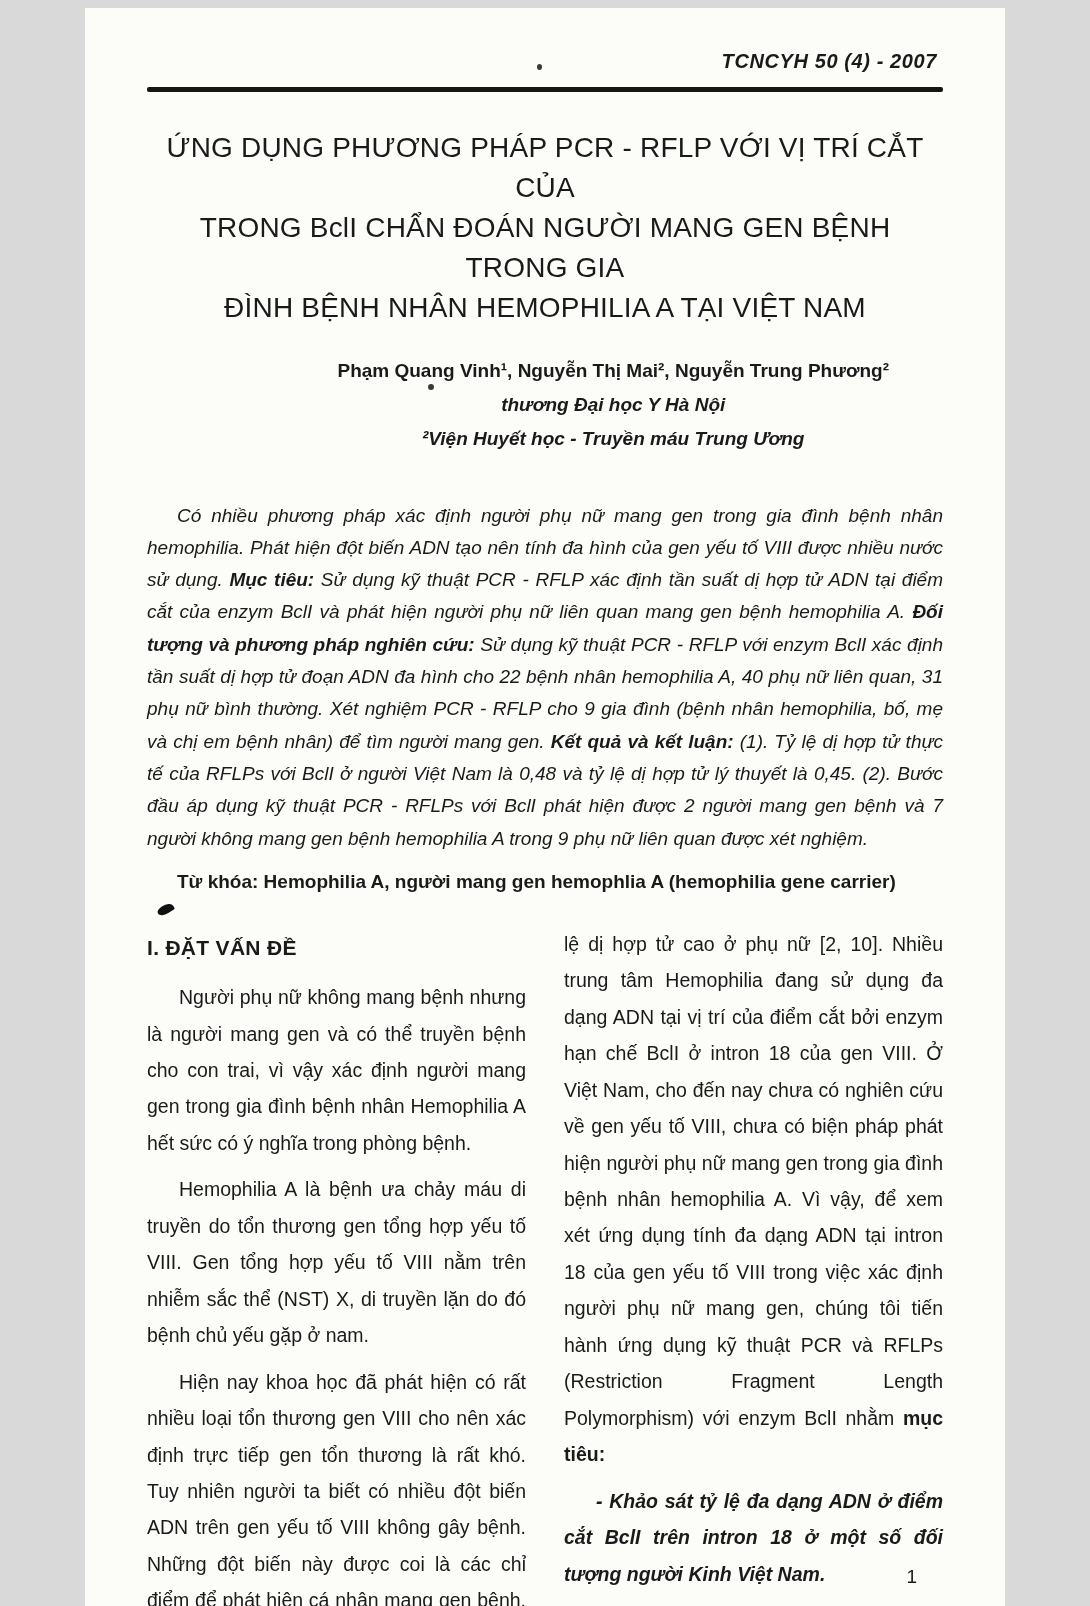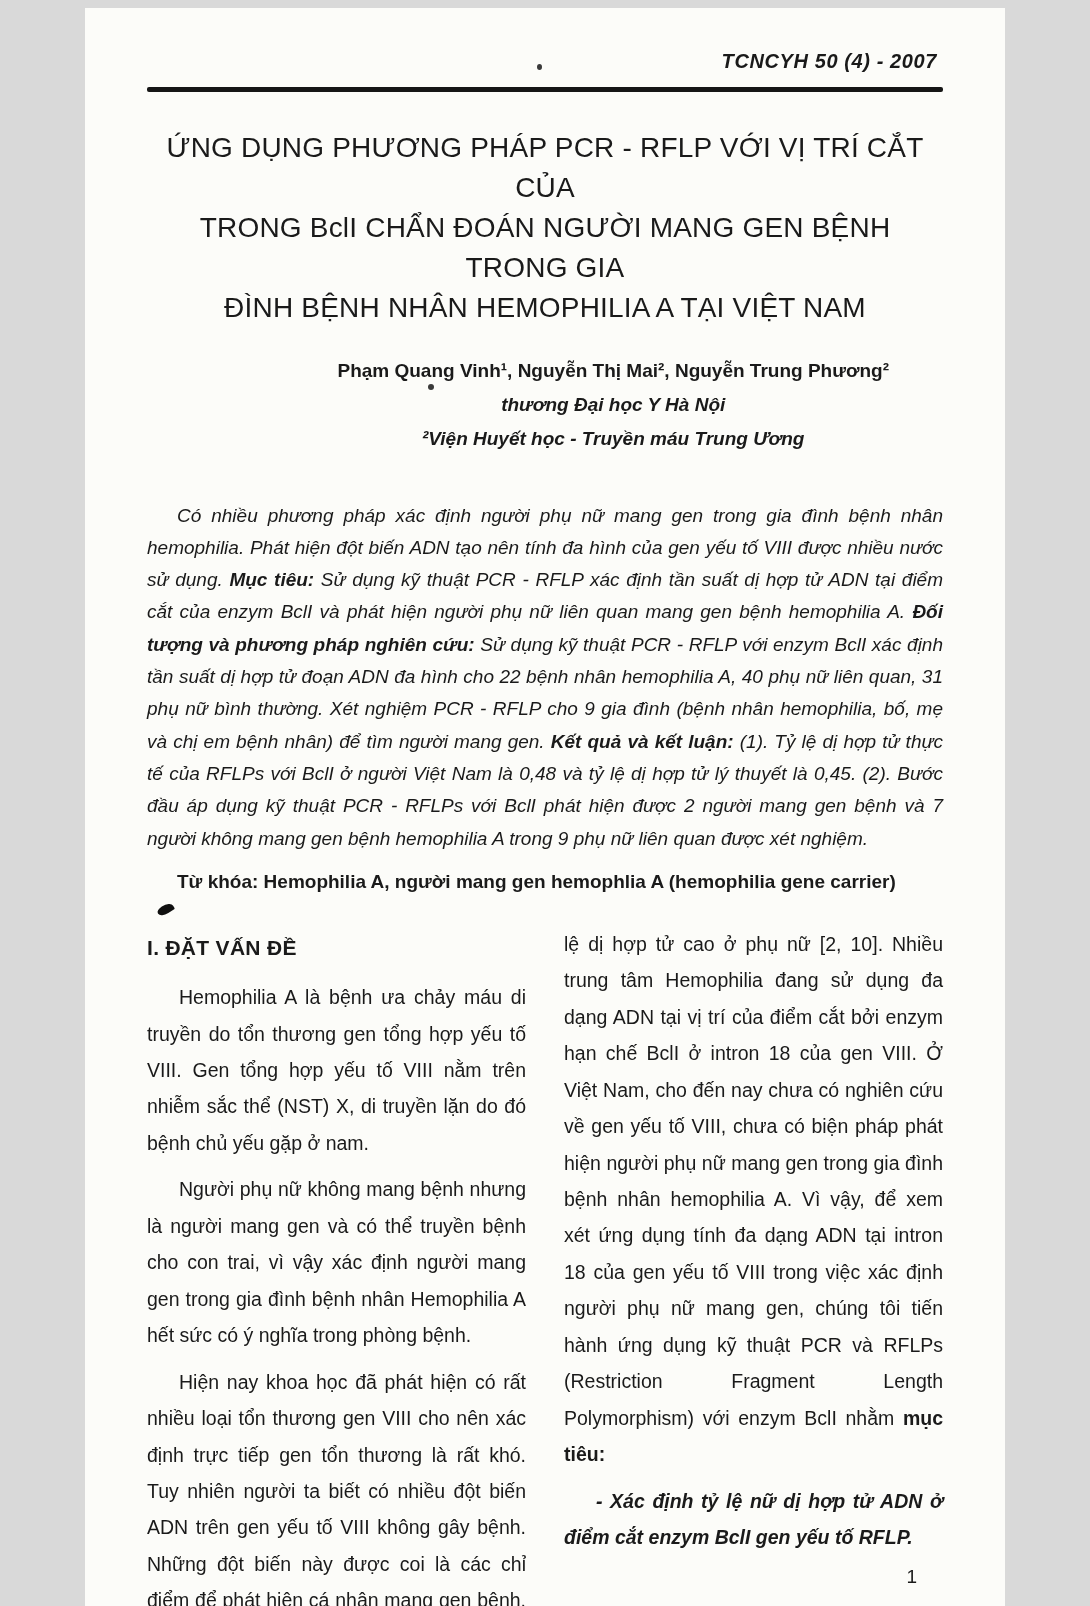--- a/index.html
+++ b/index.html
@@ -141,27 +141,28 @@
   <p class="abstract"><span>Có nhiều phương pháp xác định người phụ nữ mang gen trong gia đình bệnh nhân hemophilia. Phát hiện đột biến ADN tạo nên tính đa hình của gen yếu tố VIII được nhiều nước sử dụng. </span><span class="b">Mục tiêu:</span><span> Sử dụng kỹ thuật PCR - RFLP xác định tần suất dị hợp tử ADN tại điểm cắt của enzym BclI và phát hiện người phụ nữ liên quan mang gen bệnh hemophilia A. </span><span class="b">Đối tượng và phương pháp nghiên cứu:</span><span> Sử dụng kỹ thuật PCR - RFLP với enzym BclI xác định tần suất dị hợp tử đoạn ADN đa hình cho 22 bệnh nhân hemophilia A, 40 phụ nữ liên quan, 31 phụ nữ bình thường. Xét nghiệm PCR - RFLP cho 9 gia đình (bệnh nhân hemophilia, bố, mẹ và chị em bệnh nhân) để tìm người mang gen. </span><span class="b">Kết quả và kết luận:</span><span> (1). Tỷ lệ dị hợp tử thực tế của RFLPs với BclI ở người Việt Nam là 0,48 và tỷ lệ dị hợp tử lý thuyết là 0,45. (2). Bước đầu áp dụng kỹ thuật PCR - RFLPs với BclI phát hiện được 2 người mang gen bệnh và 7 người không mang gen bệnh hemophilia A trong 9 phụ nữ liên quan được xét nghiệm.</span></p>
 
   <p class="keywords">Từ khóa: Hemophilia A, người mang gen hemophlia A (hemophilia gene carrier)</p>
 
   <span class="ink-mark"></span>
 
   <div class="columns">
 
     <div class="col">
       <h2>I. ĐẶT VẤN ĐỀ</h2>
+      <p class="para">Người phụ nữ không mang bệnh nhưng là người mang gen và có thể truyền bệnh cho con trai, vì vậy xác định người mang gen trong gia đình bệnh nhân Hemophilia A hết sức có ý nghĩa trong phòng bệnh.</p>
       <p class="para">Hemophilia A là bệnh ưa chảy máu di truyền do tổn thương gen tổng hợp yếu tố VIII. Gen tổng hợp yếu tố VIII nằm trên nhiễm sắc thể (NST) X, di truyền lặn do đó bệnh chủ yếu gặp ở nam.</p>
-      <p class="para">Người phụ nữ không mang bệnh nhưng là người mang gen và có thể truyền bệnh cho con trai, vì vậy xác định người mang gen trong gia đình bệnh nhân Hemophilia A hết sức có ý nghĩa trong phòng bệnh.</p>
       <p class="para">Hiện nay khoa học đã phát hiện có rất nhiều loại tổn thương gen VIII cho nên xác định trực tiếp gen tổn thương là rất khó. Tuy nhiên người ta biết có nhiều đột biến ADN trên gen yếu tố VIII không gây bệnh. Những đột biến này được coi là các chỉ điểm để phát hiện cá nhân mang gen bệnh. Trên thế giới đây là phương pháp được áp dụng nhiều. Đột biến được sử dụng phải khá thường gặp tạo nên tình trạng đa dạng ở một đoạn ADN và có tỷ</p>
     </div>
 
     <div class="col">
       <p class="para no-indent"><span>lệ dị hợp tử cao ở phụ nữ [2, 10]. Nhiều trung tâm Hemophilia đang sử dụng đa dạng ADN tại vị trí của điểm cắt bởi enzym hạn chế BclI ở intron 18 của gen VIII. Ở Việt Nam, cho đến nay chưa có nghiên cứu về gen yếu tố VIII, chưa có biện pháp phát hiện người phụ nữ mang gen trong gia đình bệnh nhân hemophilia A. Vì vậy, để xem xét ứng dụng tính đa dạng ADN tại intron 18 của gen yếu tố VIII trong việc xác định người phụ nữ mang gen, chúng tôi tiến hành ứng dụng kỹ thuật PCR và RFLPs (Restriction Fragment Length Polymorphism) với enzym BclI nhằm </span><span class="b">mục tiêu:</span></p>
+      <p class="para objective">- Khảo sát tỷ lệ đa dạng ADN ở điểm cắt BclI trên intron 18 ở một số đối tượng người Kinh Việt Nam.</p>
       <p class="para objective">- Xác định tỷ lệ nữ dị hợp tử ADN ở điểm cắt enzym BclI gen yếu tố RFLP.</p>
     </div>
 
   </div>
 
   <div class="page-number">1</div>
 
 </div>
 
 </body></html>

